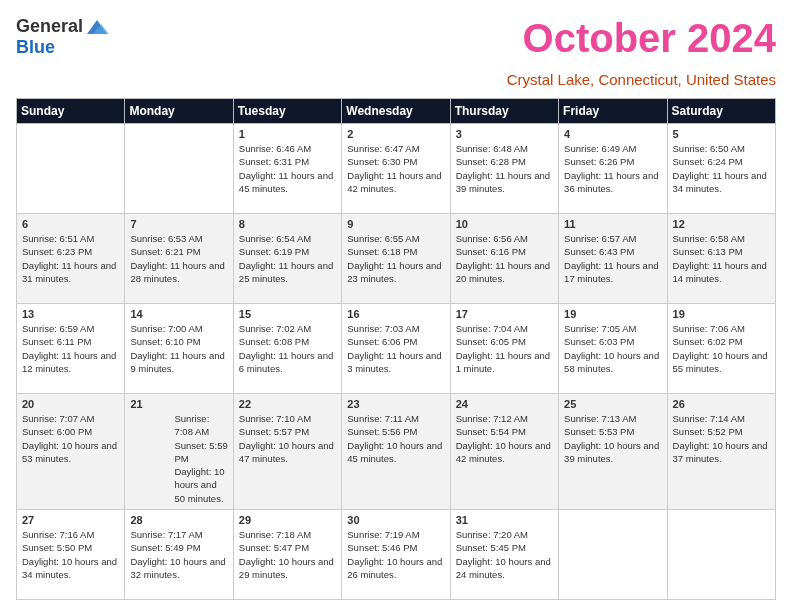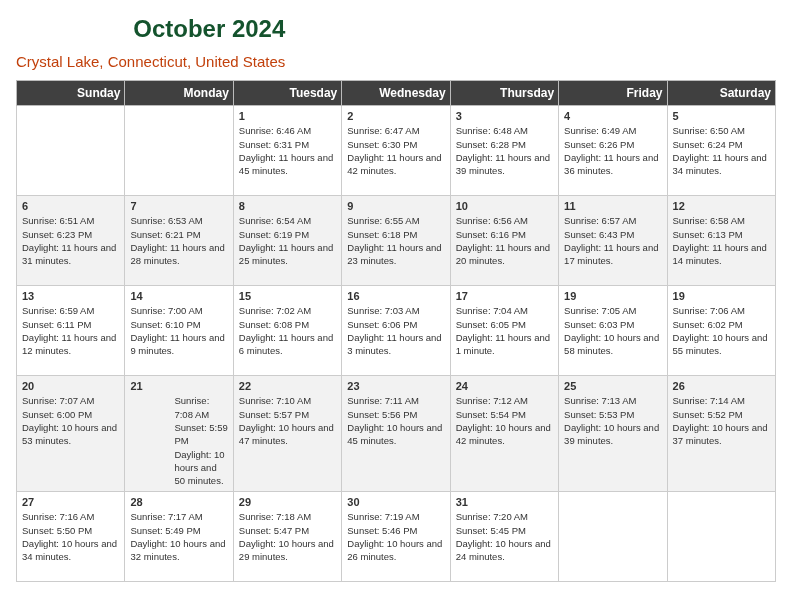--- a/index.html
+++ b/index.html
@@ -38,42 +38,42 @@
     .logo-icon {
       width: 24px;
       height: 18px;
       margin-left: 2px;
       display: inline-block;
     }
     .title-area {
       text-align: right;
     }
     .month-title {
-      font-size: 24px;
-      font-weight: bold;
-      color: #14532d;
+      font-size: 40px;
+      font-weight: bold;
+      color: #ec4899;
       line-height: 1.1;
     }
     .location-title {
       font-size: 15px;
       color: #c2410c;
       margin-top: 11px;
     }
     .calendar-table {
       width: 100%;
       border-collapse: collapse;
       border: 1px solid #bbb;
     }
     .calendar-table th {
-      background-color: #404040;
+      background-color: #0f172a;
       color: #fff;
       font-size: 12px;
       font-weight: bold;
       padding: 5px 4px;
-      text-align: right;
+      text-align: left;
       border: 1px solid #bbb;
     }
     .calendar-table td {
       vertical-align: top;
       border: 1px solid #ccc;
       padding: 4px 5px;
       font-size: 10px;
       color: #333;
       width: 14.28%;
       min-height: 80px;
@@ -98,20 +98,30 @@
       color: #333;
     }
     .empty-cell {
       background: #fff !important;
     }
   </style>
 </head>
 <body>
 
 <div class="header">
+  <div class="logo-area">
+    <div class="logo-text">
+      <span class="logo-general">General</span>
+      <svg class="logo-icon" viewBox="0 0 24 18">
+        <polygon points="2,16 12,2 22,16" fill="#1a6bbf" opacity="0.85"></polygon>
+        <polygon points="8,16 16,6 24,16" fill="#4da6e8" opacity="0.7"></polygon>
+      </svg>
+    </div>
+    <span class="logo-blue">Blue</span>
+  </div>
   <div class="title-area">
     <div class="month-title">October 2024</div>
     <div class="location-title">Crystal Lake, Connecticut, United States</div>
   </div>
 </div>
 
 <table class="calendar-table">
   <thead>
     <tr>
     <th>Sunday</th>

